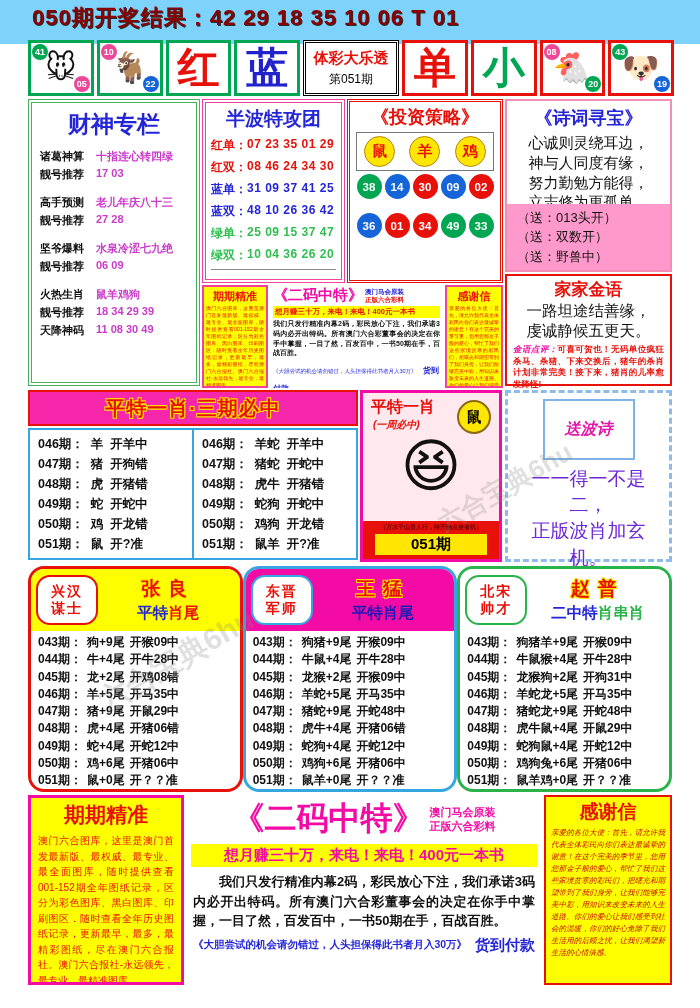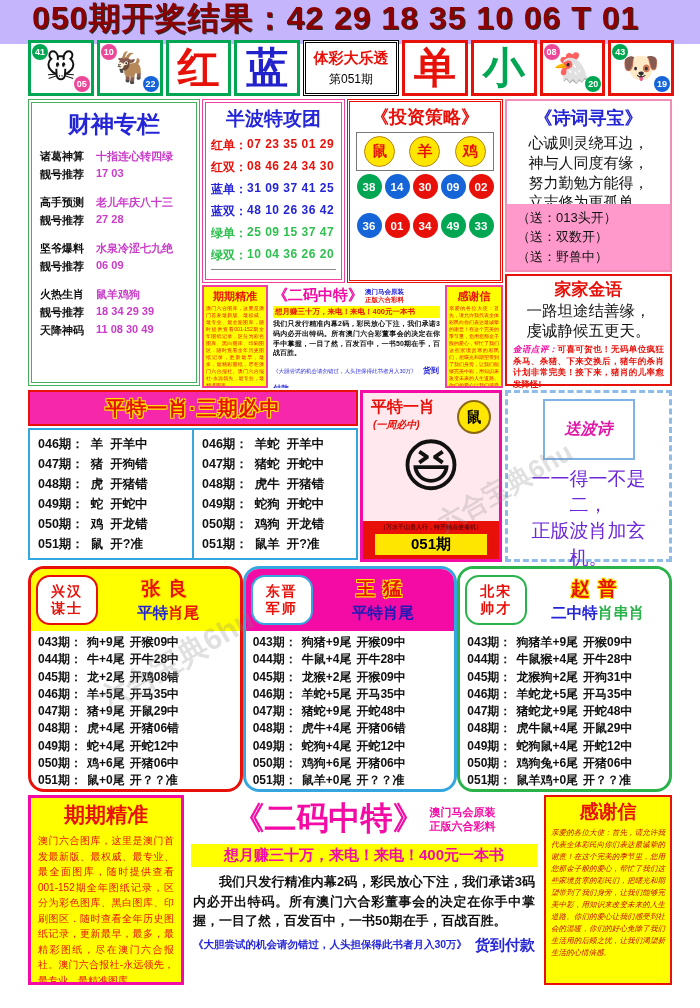--- a/index.html
+++ b/index.html
@@ -1,22 +1,22 @@
 <!DOCTYPE html>
 <html><head>
 <meta charset="utf-8">
 <style>
 *{margin:0;padding:0;box-sizing:border-box}
 html,body{width:700px;background:#fff}
 body{font-family:"Liberation Sans","DejaVu Sans",sans-serif;color:#111}
 #page{position:relative;width:700px;height:1008px;background:#fff;overflow:hidden}
 
 
-.topbar{position:absolute;left:0;top:0;width:700px;height:44px;background:#c4b5fd;
- color:#8B0000;font-weight:bold;font-size:32px;line-height:36px;padding-left:32px;
+.topbar{position:absolute;left:0;top:0;width:700px;height:44px;background:#7dd3fc;
+ color:#8B0000;font-weight:bold;font-size:22px;line-height:36px;padding-left:32px;
  letter-spacing:1px;text-shadow:1px 1px 0 #2d2d2d}
 
 
 .cardsrow{position:absolute;left:28px;top:40px;width:646px;height:56px;display:flex;gap:3px}
 .card{flex:1;background:#fff;border:3px solid #00A651;position:relative;display:flex;
  align-items:center;justify-content:center;overflow:hidden}
 .card[data-border="red"]{border-color:#E8110A}
 .card[data-border="green"]{border-color:#00A651}
 .cglyph{font-size:30px;line-height:1}
 .badge{position:absolute;width:16px;height:16px;border-radius:50%;color:#fff;font-size:9px;

